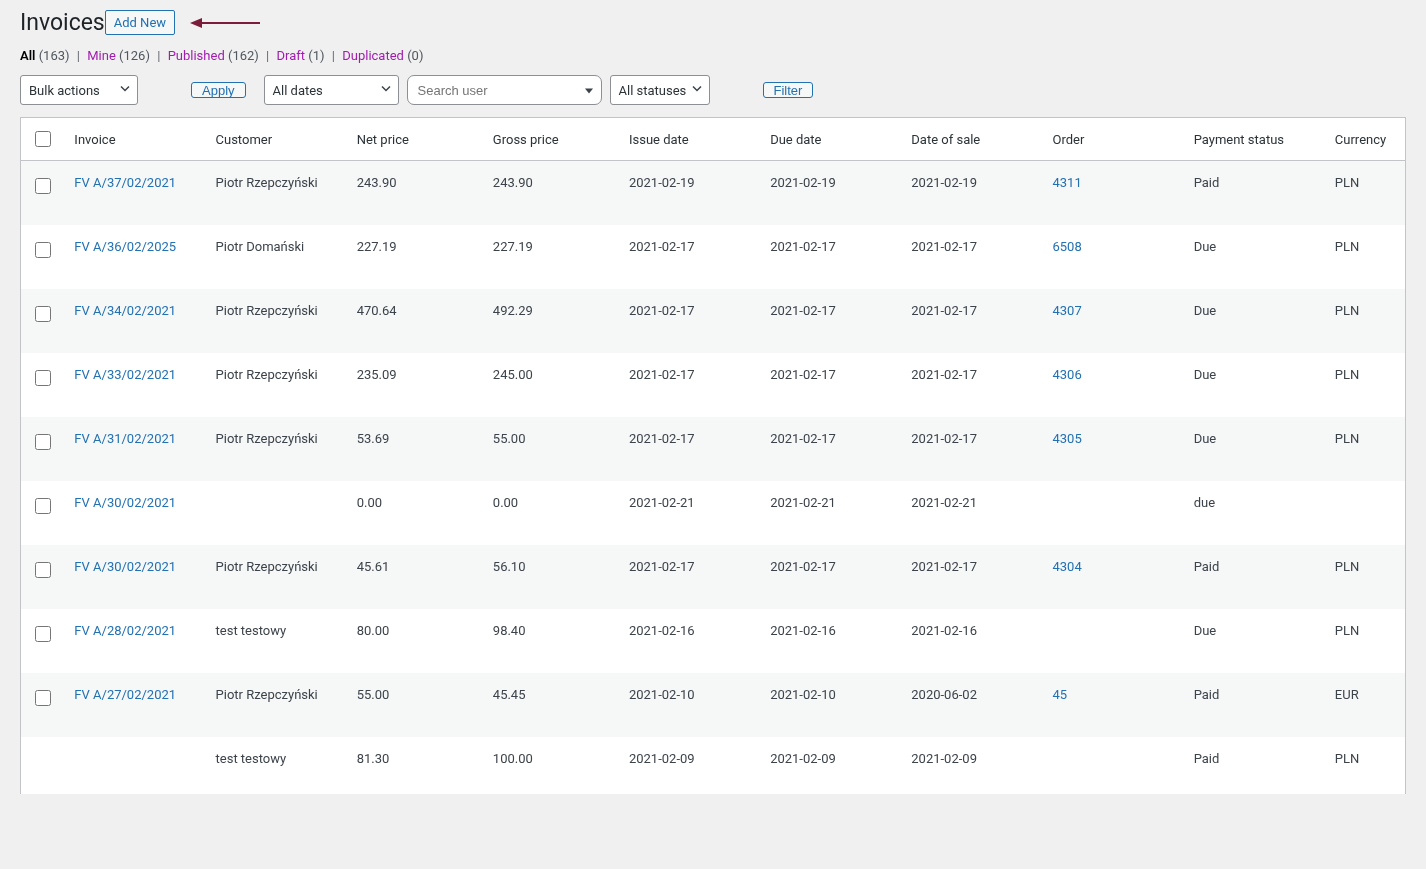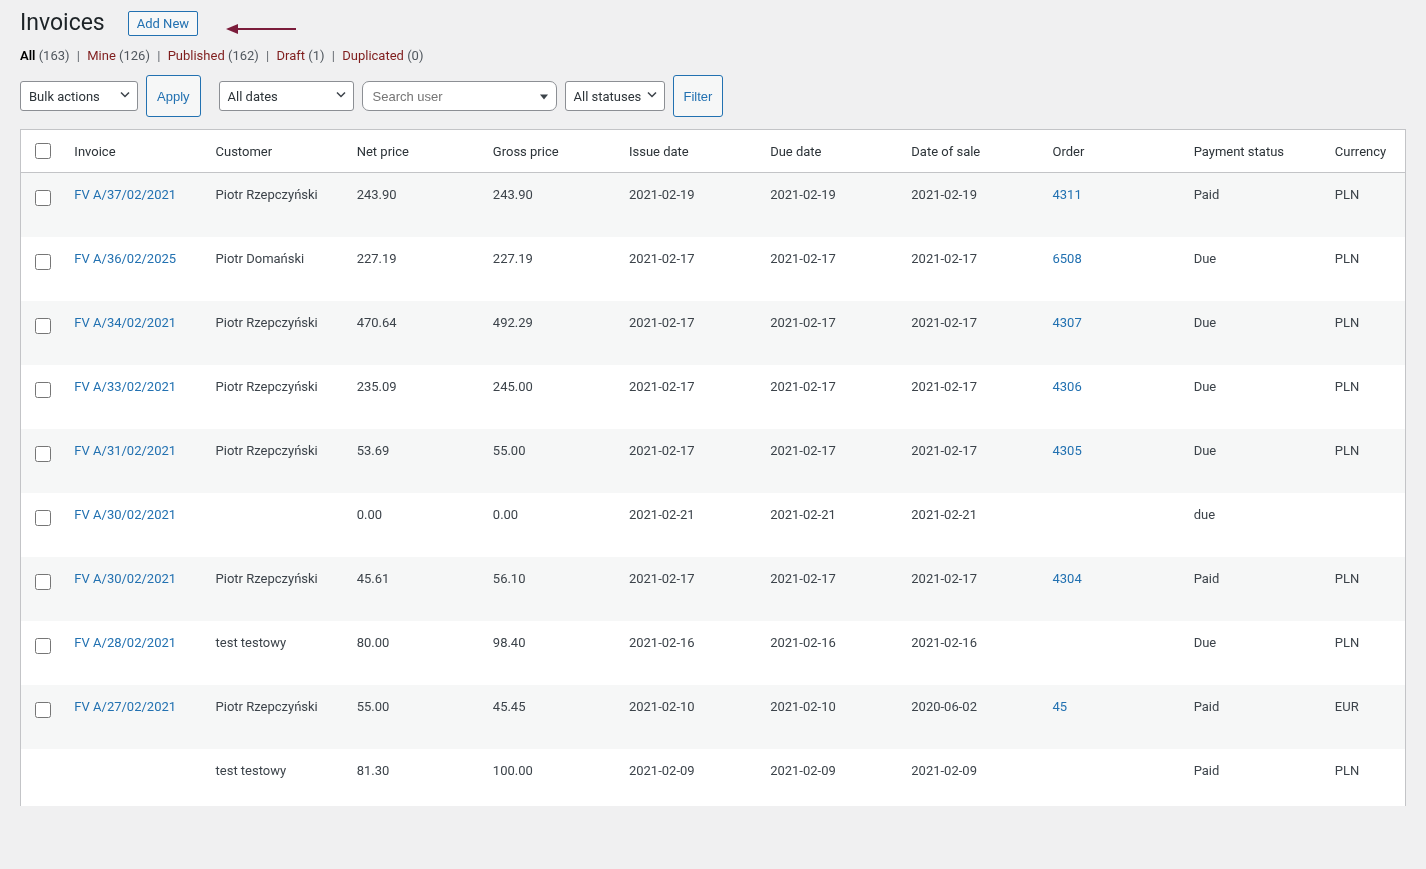--- a/index.html
+++ b/index.html
@@ -6,55 +6,53 @@
   body {
     margin: 0;
     padding: 0 20px 20px 20px;
     font-family: -apple-system, BlinkMacSystemFont, "Segoe UI", Roboto, sans-serif;
     font-size: 13px;
     color: #3c434a;
     background: #f0f0f1;
   }
   .header-row {
     display: flex;
-    align-items: flex-end;
+    align-items: center;
     padding: 9px 0 4px 0;
-    gap: 13px;
   }
   h1 {
     font-size: 23px;
     font-weight: 400;
     margin: 0;
     padding: 0;
     color: #1d2327;
   }
   .button-outline {
     display: inline-block;
-    margin-left: 10px;
     padding: 4px 8px;
     border: 1px solid #2271b1;
     border-radius: 2px;
     color: #2271b1;
     background: #f6f7f7;
     font-size: 13px;
     cursor: pointer;
     text-decoration: none;
   }
   .arrow {
     margin-left: 15px;
     display: inline-flex;
     align-items: center;
   }
   .arrow svg { display: block; }
   .filter-links {
     margin: 8px 0 12px 0;
     font-size: 13px;
     color: #646970;
   }
-  .filter-links a { color: #7f1d1d; text-decoration: none; cursor: pointer; }
+  .filter-links a { color: #a21caf; text-decoration: none; cursor: pointer; }
   .filter-links .current { color: #000; font-weight: 600; }
   .filter-links .sep { margin: 0 4px; color: #646970; }
   .filter-links .count { color: #50575e; }
   .toolbar {
     display: flex;
     gap: 8px;
     align-items: center;
     margin-bottom: 12px;
     font-size: 13px;
   }
@@ -100,28 +98,29 @@
   .input-wrap .tri {
     position: absolute;
     right: 8px;
     top: 50%;
     transform: translateY(-50%);
     color: #3c434a;
   }
   .btn {
     display: inline-flex;
     align-items: center;
-    height: 42px;
+    height: 16px;
     padding: 0 10px;
     border: 1px solid #2271b1;
     border-radius: 3px;
     color: #2271b1;
     background: #f6f7f7;
     cursor: pointer;
     font-size: 13px;
+    margin-left: 45px;
   }
   table.wp-list {
     width: 100%;
     border-collapse: collapse;
     background: #fff;
     border: 1px solid #c3c4c7;
     border-bottom: none;
   }
   table.wp-list thead th {
     text-align: left;

